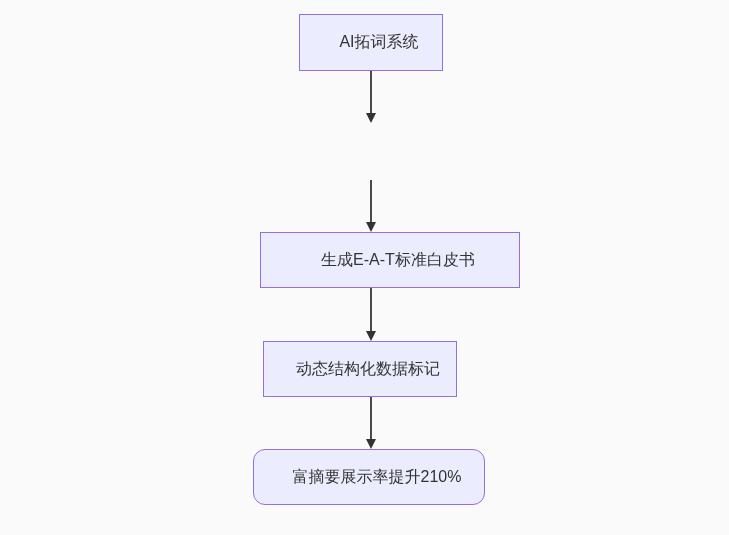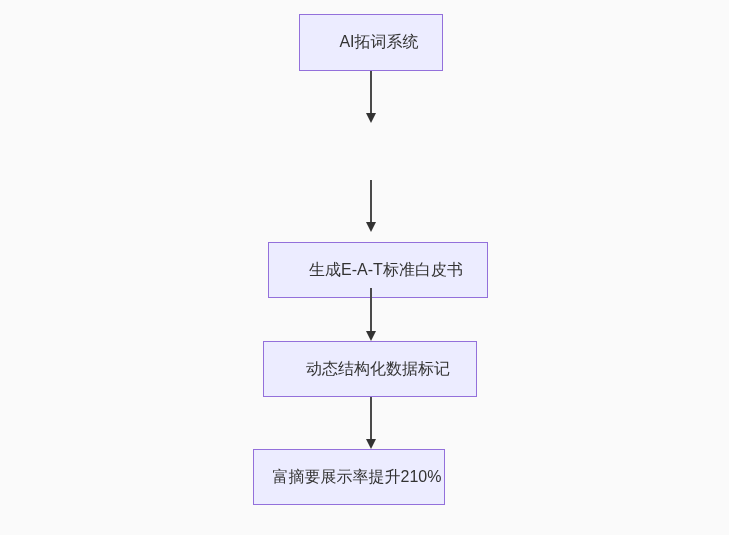--- a/index.html
+++ b/index.html
@@ -28,23 +28,23 @@
     font-size: 16px;
     display: flex;
     align-items: center;
     justify-content: center;
     text-align: center;
     white-space: nowrap;
     padding-left: 16px;
   }
   .n1 { left: 299px; top: 14px;  width: 144px; height: 57px; }
   .n2 { left: 276px; top: 123px; width: 190px; height: 57px; }
-  .n3 { left: 260px; top: 242px; width: 220px; height: 56px; margin-left: 8px; }
-  .n4 { left: 263px; top: 341px; width: 214px; height: 56px; }
-  .n5 { left: 253px; top: 449px; width: 192px; height: 56px; }
+  .n3 { left: 260px; top: 232px; width: 260px; height: 56px; }
+  .n4 { left: 263px; top: 341px; width: 194px; height: 56px; }
+  .n5 { left: 253px; top: 449px; width: 232px; height: 56px; border-radius: 12px; }
 
   .edge-shaft {
     position: absolute;
     left: 370px;
     width: 2px;
     background: #4a4a4a;
   }
   .s1 { top: 71px;  height: 43px; }
   .s2 { top: 180px; height: 43px; }
   .s3 { top: 288px; height: 44px; }

